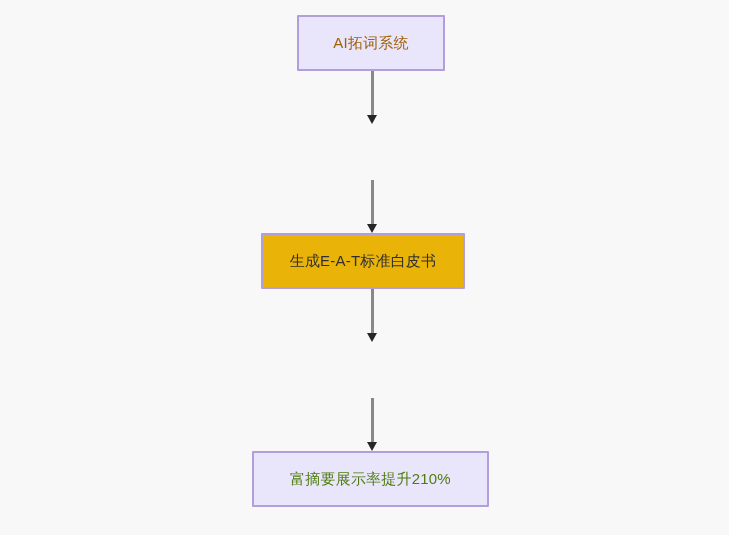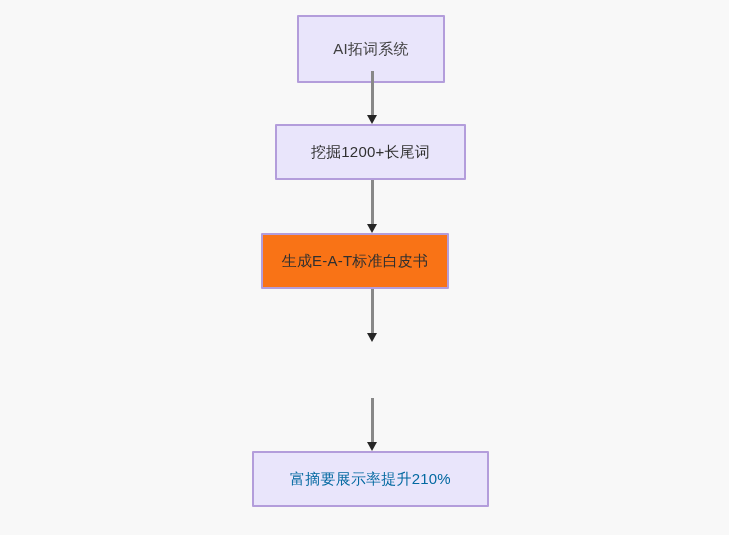--- a/index.html
+++ b/index.html
@@ -52,50 +52,47 @@
     border-left: 5.5px solid transparent;
     border-right: 5.5px solid transparent;
     border-top: 9px solid #262626;
   }
 </style>
 </head>
 <body style="background: rgb(248, 248, 248);">
 
 <div id="flowchart-canvas">
 
-  <div class="node" id="node-1" style="left: 297px; top: 15px; width: 148px; height: 68px; background: rgb(233, 229, 251); border-color: rgb(179, 157, 219); color: #404040;">
+  <div class="node" id="node-1" style="left: 297px; top: 15px; width: 148px; height: 56px; background: rgb(233, 229, 251); border-color: rgb(179, 157, 219); color: #a16207;">
     <span>AI拓词系统</span>
   </div>
 
   <div class="edge" id="edge-1-2" style="left: 371px; top: 71px; height: 53px;">
     <div class="edge-line" style="height: 46px; background: rgb(136, 136, 136);"></div>
     <div class="edge-arrow" style="top: 44px; border-top-color: rgb(38, 38, 38);"></div>
   </div>
 
-  <div class="node" id="node-2" style="left: 275px; top: 124px; width: 191px; height: 56px; background: rgb(233, 229, 251); border-color: rgb(179, 157, 219); color: rgb(48, 48, 48);">
-    <span>挖掘1200+长尾词</span>
-  </div>
 
   <div class="edge" id="edge-2-3" style="left: 371px; top: 180px; height: 53px;">
     <div class="edge-line" style="height: 46px; background: rgb(136, 136, 136);"></div>
     <div class="edge-arrow" style="top: 44px; border-top-color: rgb(38, 38, 38);"></div>
   </div>
 
-  <div class="node" id="node-3" style="left: 261px; top: 233px; width: 188px; height: 56px; background: #f97316; border-color: rgb(179, 157, 219); color: rgb(48, 48, 48);">
+  <div class="node" id="node-3" style="left: 261px; top: 233px; width: 204px; height: 56px; background: #eab308; border-color: rgb(179, 157, 219); color: rgb(48, 48, 48);">
     <span>生成E-A-T标准白皮书</span>
   </div>
 
   <div class="edge" id="edge-3-4" style="left: 371px; top: 289px; height: 53px;">
     <div class="edge-line" style="height: 46px; background: rgb(136, 136, 136);"></div>
     <div class="edge-arrow" style="top: 44px; border-top-color: rgb(38, 38, 38);"></div>
   </div>
 
 
   <div class="edge" id="edge-4-5" style="left: 371px; top: 398px; height: 53px;">
     <div class="edge-line" style="height: 46px; background: rgb(136, 136, 136);"></div>
     <div class="edge-arrow" style="top: 44px; border-top-color: rgb(38, 38, 38);"></div>
   </div>
 
-  <div class="node" id="node-5" style="left: 252px; top: 451px; width: 237px; height: 56px; background: rgb(233, 229, 251); border-color: rgb(179, 157, 219); color: #0369a1;">
+  <div class="node" id="node-5" style="left: 252px; top: 451px; width: 237px; height: 56px; background: rgb(233, 229, 251); border-color: rgb(179, 157, 219); color: #4d7c0f;">
     <span>富摘要展示率提升210%</span>
   </div>
 
 </div>
 
 </body></html>

